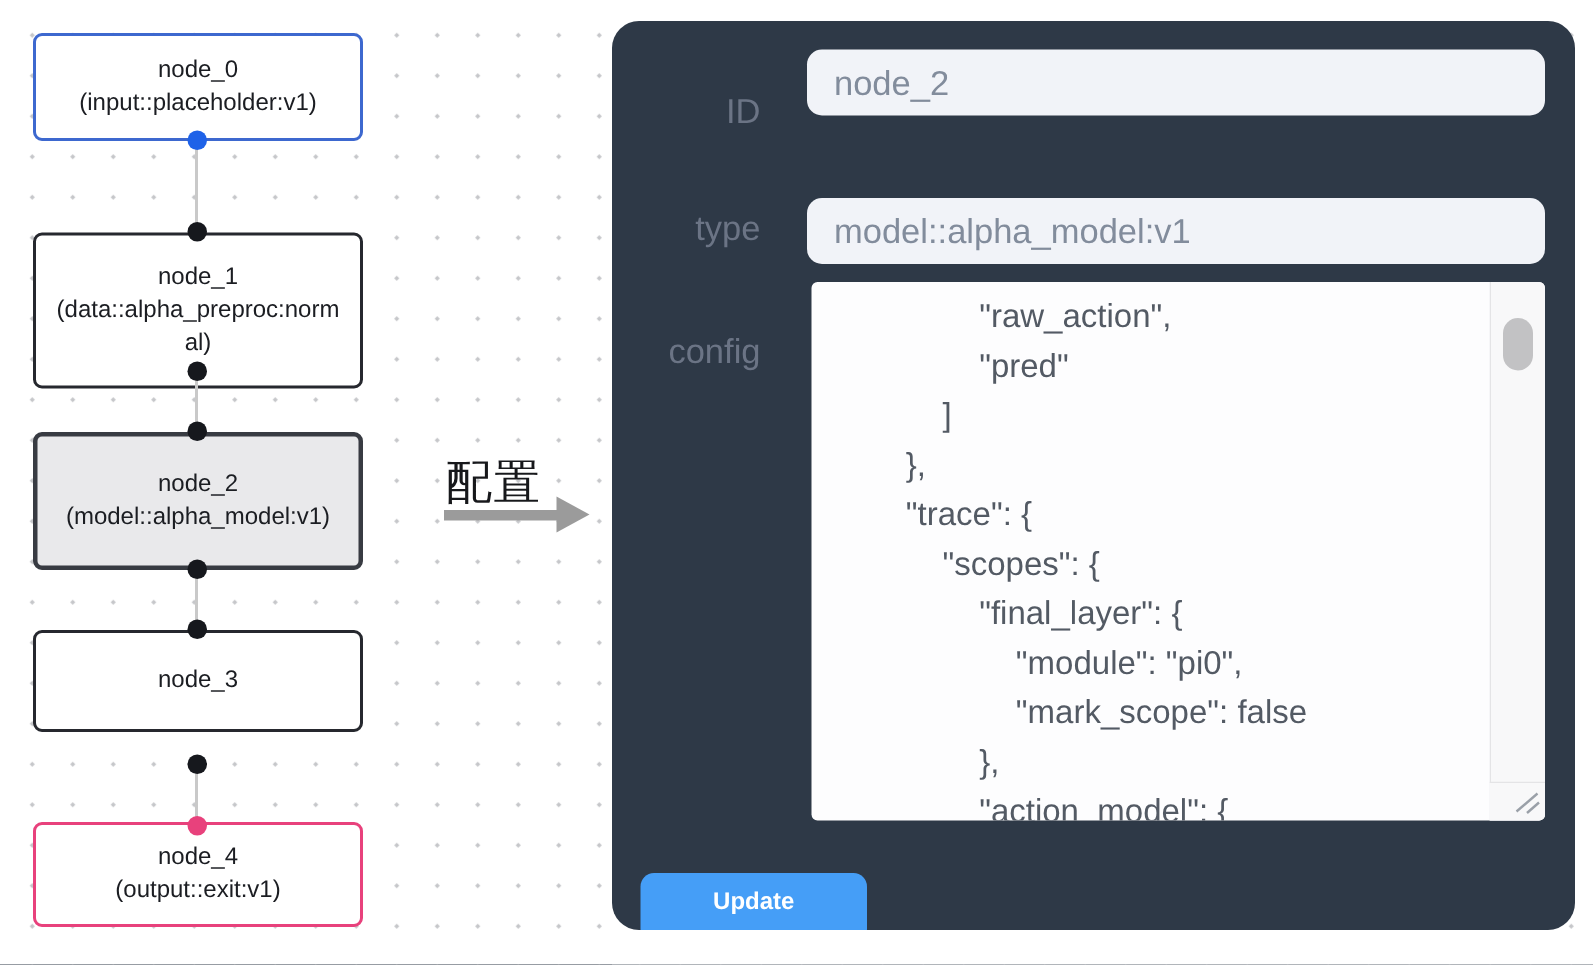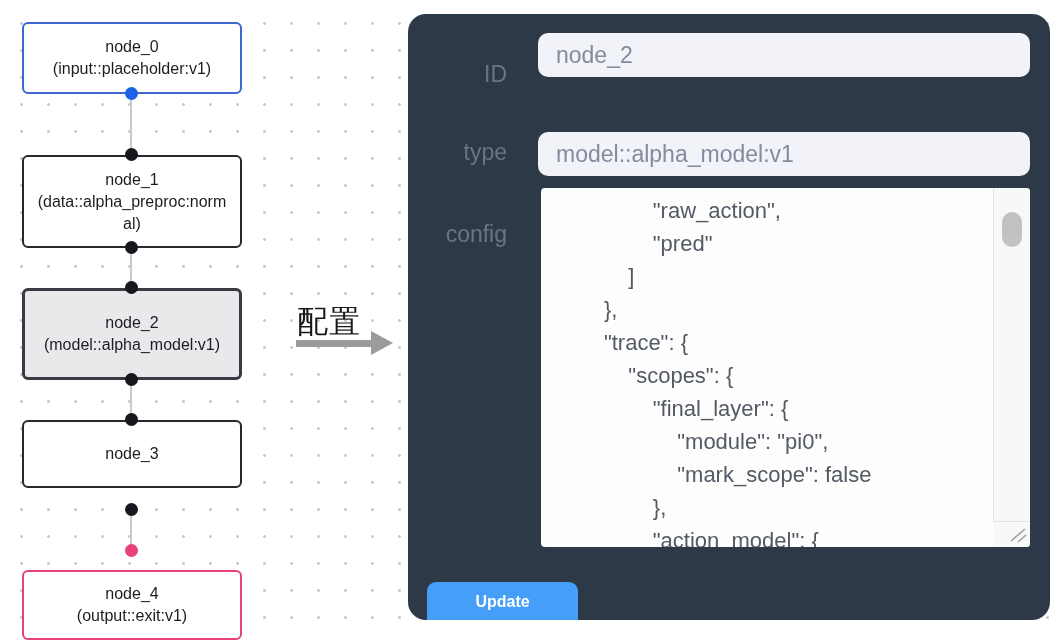--- a/index.html
+++ b/index.html
@@ -114,41 +114,41 @@
 
 <div>
 
   <div class="node node--input" style="top: 22px; height: 72px; border-color: rgb(61, 104, 207);">
     <div>
       <div>node_0</div>
       <div class="sub">(input::placeholder:v1)</div>
     </div>
   </div>
 
-  <div class="node" style="top:155px;height:93px;">
+  <div class="node" style="top:155px;height:104px;">
     <div>
       <div>node_1</div>
       <div class="sub">(data::alpha_preproc:normal)</div>
     </div>
   </div>
 
   <div class="node node--selected" style="top: 288px; height: 92px; background-color: rgb(233, 233, 235);">
     <div>
       <div>node_2</div>
       <div class="sub">(model::alpha_model:v1)</div>
     </div>
   </div>
 
   <div class="node" style="top:420px;height:68px;">
     <div>
       <div>node_3</div>
     </div>
   </div>
 
-  <div class="node node--output" style="top: 570px; height: 70px; border-color: rgb(232, 65, 124);">
+  <div class="node node--output" style="top: 548px; height: 70px; border-color: rgb(232, 65, 124);">
     <div>
       <div>node_4</div>
       <div class="sub">(output::exit:v1)</div>
     </div>
   </div>
 
   <div class="edge" style="top:94px;height:61px;"></div>
   <div class="edge" style="top:248px;height:40px;"></div>
   <div class="edge" style="top:380px;height:40px;"></div>
   <div class="edge" style="top:510px;height:41px;"></div>

